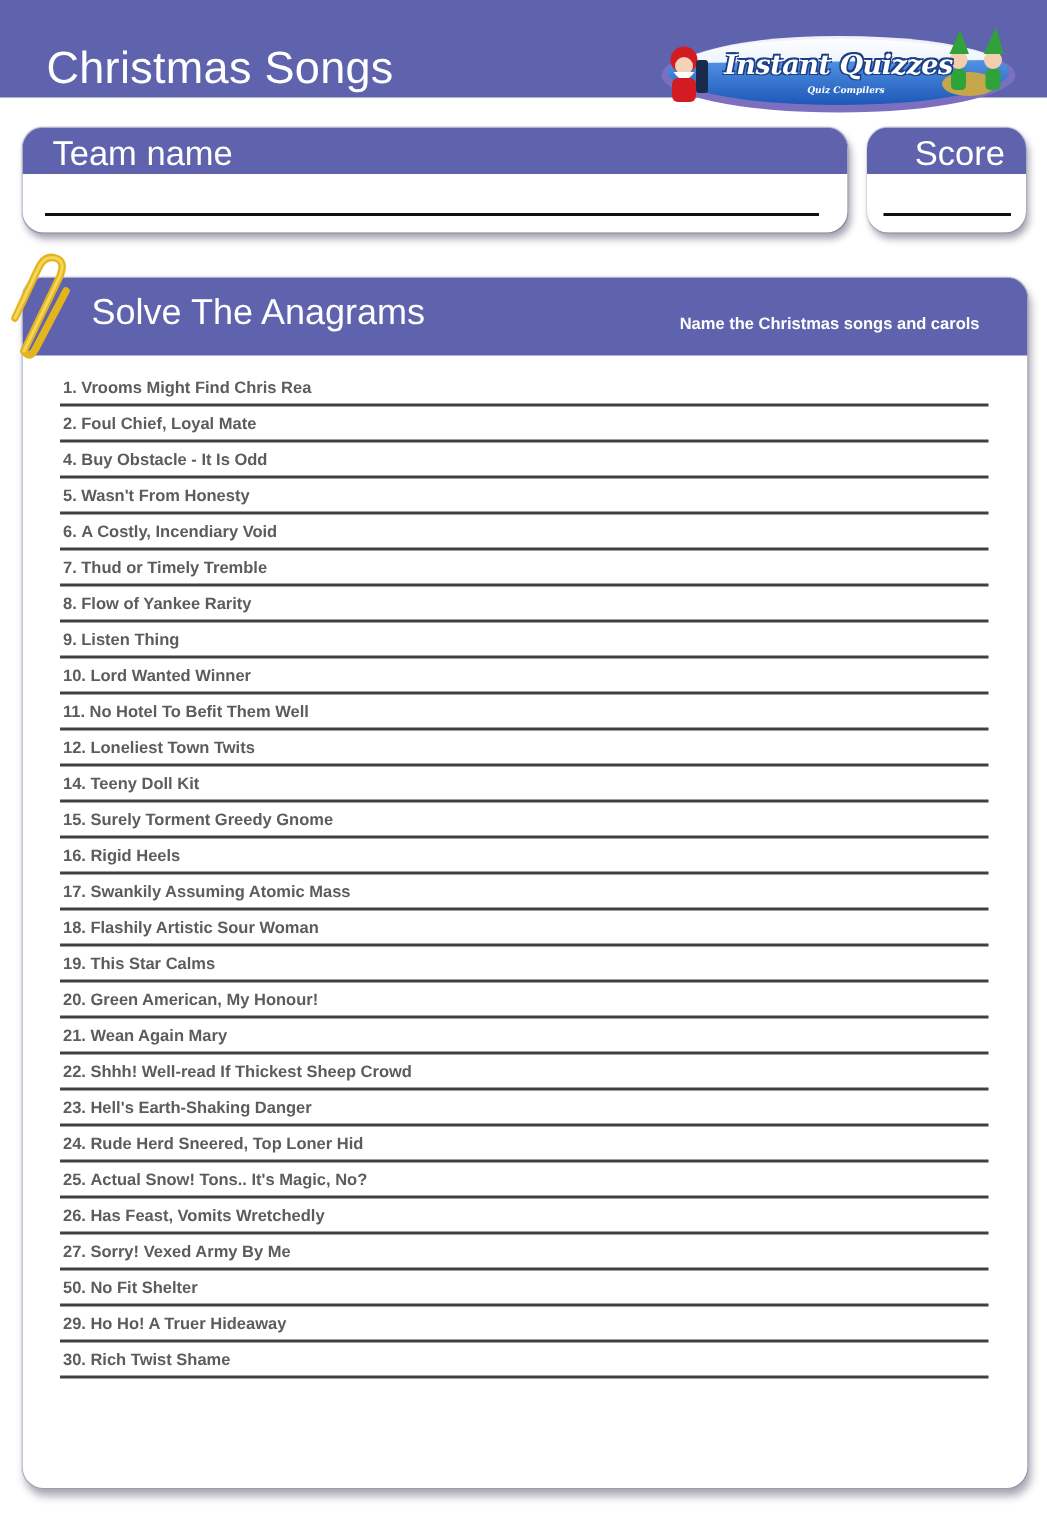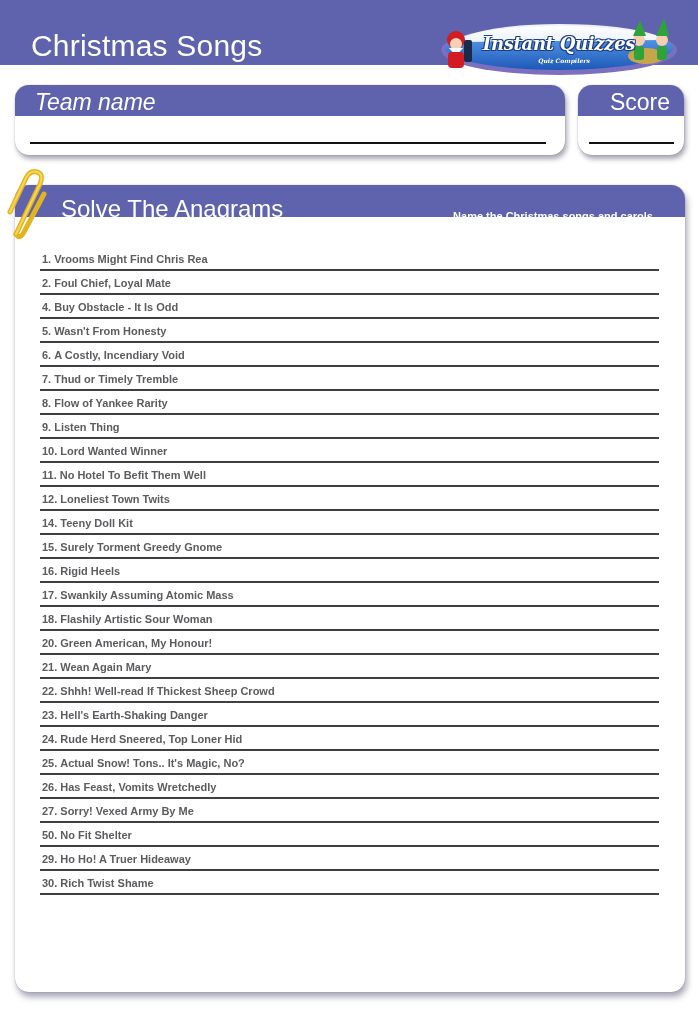--- a/index.html
+++ b/index.html
@@ -48,37 +48,37 @@
     }
     .box-head {
       position: absolute; left: 0; top: 0; right: 0; height: 31px;
       background: #5f62ad;
     }
     .team-box { left: 15px; top: 85px; width: 550px; height: 70px; }
     .score-box { left: 578px; top: 85px; width: 106px; height: 70px; }
     .box-label {
       position: absolute; top: 3px; font-size: 23px; color: #ffffff; line-height: 28px;
     }
-    .team-box .box-label { left: 20px; font-style: italic; }
+    .team-box .box-label { left: 20px; }
     .score-box .box-label { right: 14px; }
     .write-line {
       position: absolute; height: 2px; background: #111111;
     }
     .team-box .write-line { left: 15px; right: 19px; top: 57px; }
     .score-box .write-line { left: 11px; right: 10px; top: 57px; }
 
     
     .panel {
       position: absolute; left: 15px; top: 185px; width: 670px; height: 807px;
       background: #ffffff; border-radius: 14px;
       box-shadow: 2px 5px 6px rgba(60,60,90,0.45), 0 0 1px rgba(80,80,130,0.7);
       overflow: hidden;
     }
     .panel-head {
-      position: absolute; left: 0; top: 0; right: 0; height: 32px;
+      position: absolute; left: 0; top: 0; right: 0; height: 52px;
       background: #5f62ad;
     }
     .panel-title {
       position: absolute; left: 46px; top: 9px; font-size: 24px; color: #ffffff; line-height: 30px;
     }
     .panel-subtitle {
       position: absolute; right: 32px; top: 24px; font-size: 11px; font-weight: bold;
       color: #ffffff; line-height: 14px;
     }
 
@@ -198,20 +198,23 @@
       <div class="row">
           <span class="row-text"><span class="row-num">16.</span><span>Rigid Heels</span></span>
         </div>
       <div class="row">
           <span class="row-text"><span class="row-num">17.</span><span>Swankily Assuming Atomic Mass</span></span>
         </div>
       <div class="row">
           <span class="row-text"><span class="row-num">18.</span><span>Flashily Artistic Sour Woman</span></span>
         </div>
       <div class="row">
+          <span class="row-text"><span class="row-num">19.</span><span>This Star Calms</span></span>
+        </div>
+      <div class="row">
           <span class="row-text"><span class="row-num">20.</span><span>Green American, My Honour!</span></span>
         </div>
       <div class="row">
           <span class="row-text"><span class="row-num">21.</span><span>Wean Again Mary</span></span>
         </div>
       <div class="row">
           <span class="row-text"><span class="row-num">22.</span><span>Shhh! Well-read If Thickest Sheep Crowd</span></span>
         </div>
       <div class="row">
           <span class="row-text"><span class="row-num">23.</span><span>Hell's Earth-Shaking Danger</span></span>

